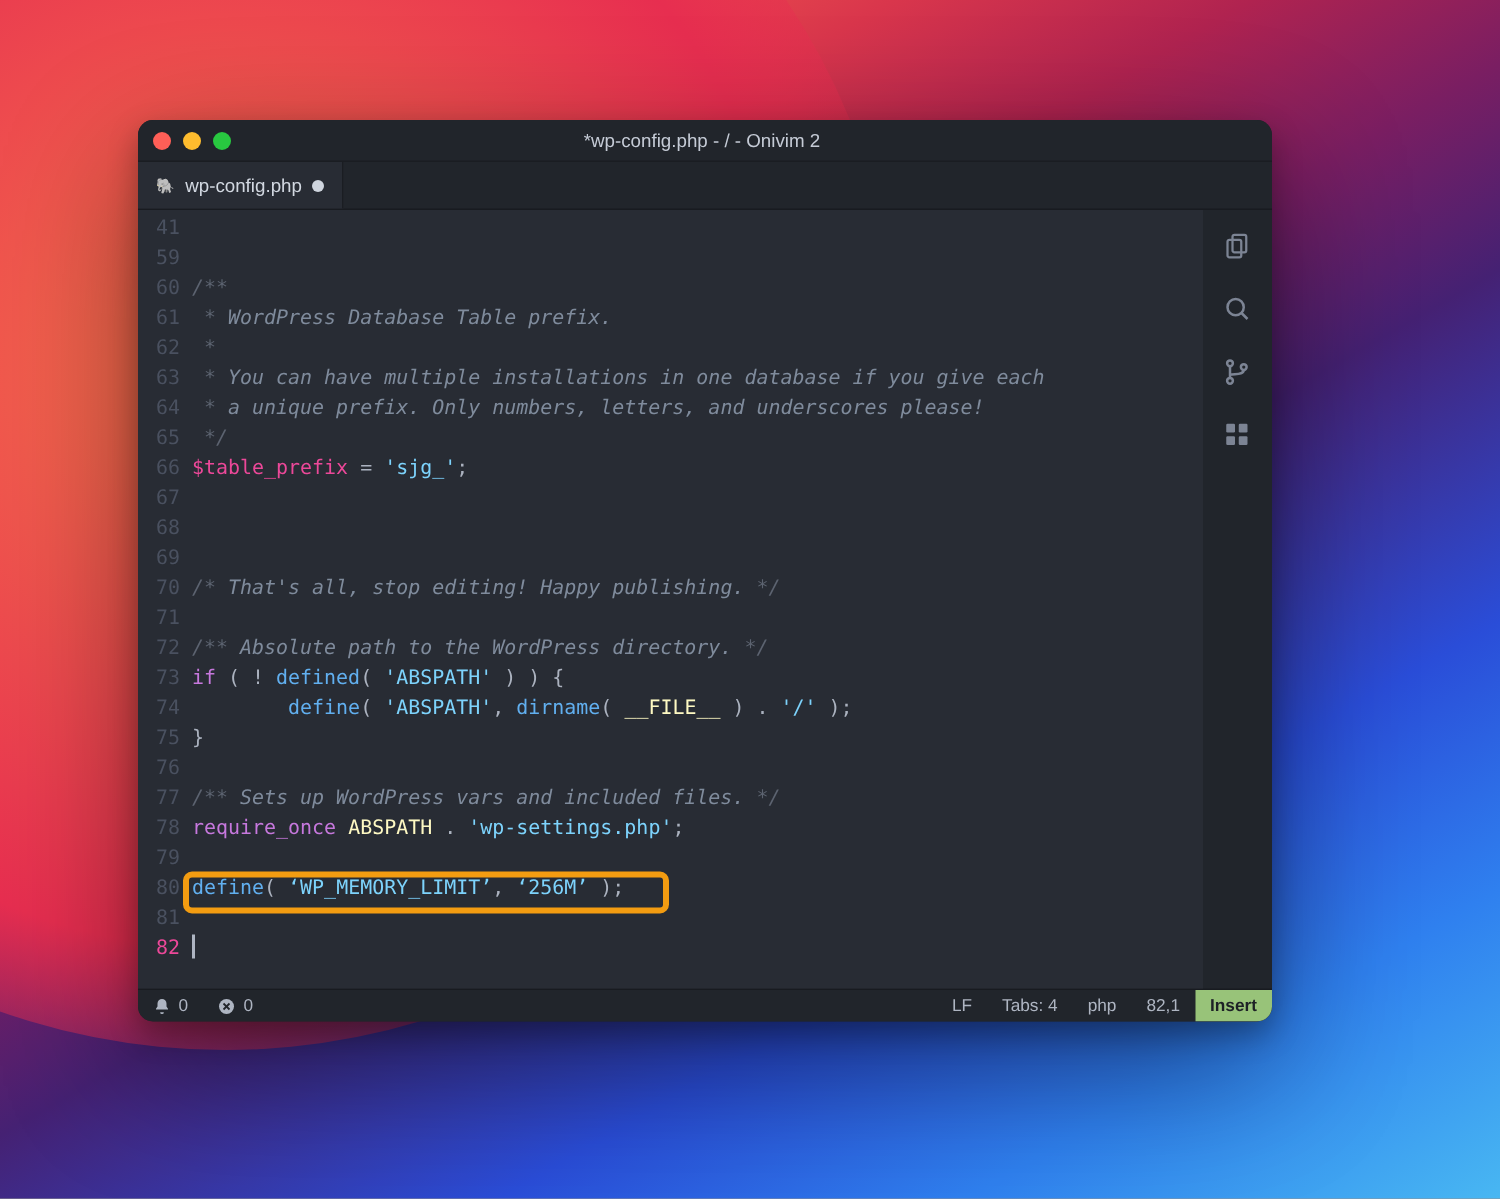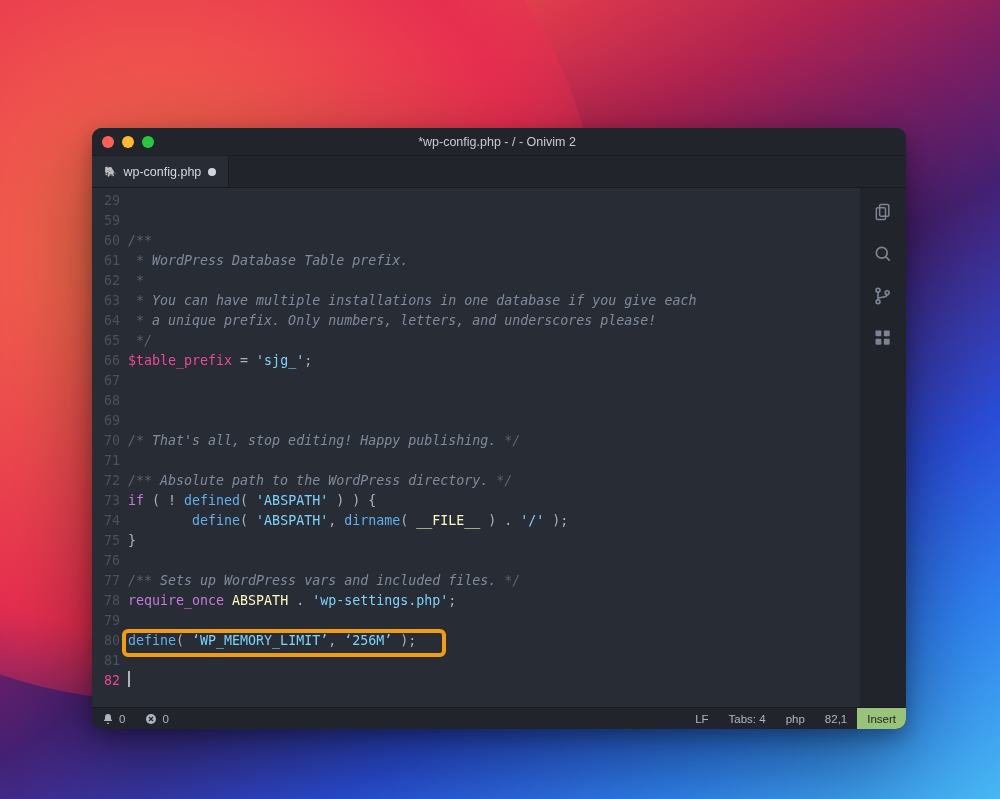--- a/index.html
+++ b/index.html
@@ -24,29 +24,28 @@
     position: absolute;
     top: -200px; left: -300px;
     width: 900px; height: 900px;
     border-radius: 50%;
     background: radial-gradient(circle, #f7744b 0%, #e72e50 60%, rgba(200,30,80,0) 80%);
   }
   .window {
     position: absolute;
     top: 80px;
     left: 92px;
-    width: 814px;
+    width: 756px;
     height: 601px;
     background: #21252b;
     border-radius: 10px;
     box-shadow: 0 30px 90px rgba(0,0,0,.45), 0 8px 20px rgba(0,0,0,.3);
     display: flex;
     flex-direction: column;
     overflow: hidden;
-    margin-top: 48px;
   }
   .titlebar {
     height: 28px;
     background: #21252b;
     display: flex;
     align-items: center;
     padding: 0 10px;
     border-bottom: 1px solid #1a1d22;
   }
   .traffic { display: flex; gap: 8px; }
@@ -145,21 +144,21 @@
     border-top: 1px solid #181b20;
   }
   .statusbar .seg { padding: 0 10px; display: flex; align-items: center; gap: 5px;}
   .statusbar .spacer { flex: 1; }
   .statusbar .mode {
     background: #98c379;
     color: #1d2126;
     padding: 0 10px;
     height: 100%;
     display: flex; align-items: center;
-    font-weight: 400;
+    font-weight: 700;
   }
   svg { display: block; }
 </style>
 </head>
 <body>
 
 <div class="shape1"></div>
 
 <div class="window">
 
@@ -177,21 +176,21 @@
     <div class="tab">
       <span class="icon-logo">🐘</span>
       <span>wp-config.php</span>
       <span class="dirty"></span>
     </div>
   </div>
 
   <div class="body">
     <div class="editor">
       <div class="gutter" id="gutter">
-          <div>29</div>
+          <div>41</div>
           <div>59</div>
           <div>60</div>
           <div>61</div>
           <div>62</div>
           <div>63</div>
           <div>64</div>
           <div>65</div>
           <div>66</div>
           <div>67</div>
           <div>68</div>

